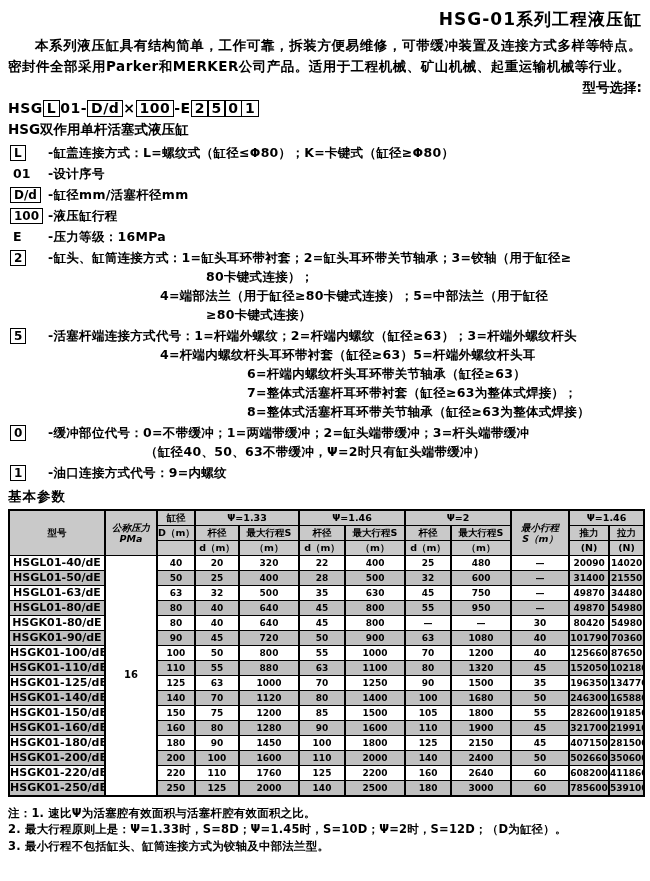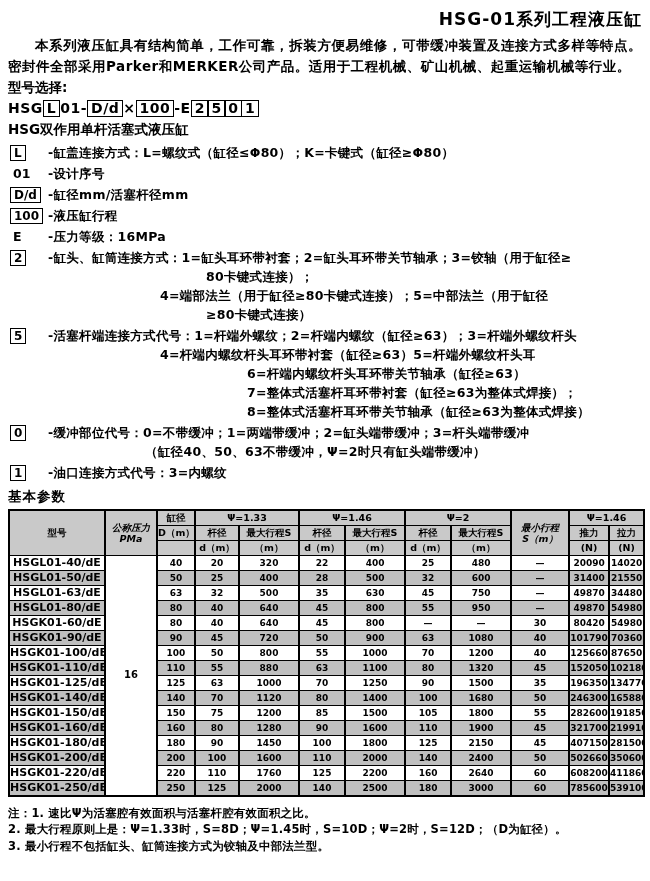--- a/index.html
+++ b/index.html
@@ -8,21 +8,21 @@
     width:650px; height:881px; overflow:hidden;
     padding:6px 8px 0 8px;
     font-family:"DejaVu Sans","Liberation Sans",sans-serif;
     color:#000;
   }
   .page-title { font-size:17px; font-weight:bold; letter-spacing:1px; margin:2px 0 4px 0;text-align:right; }
   .intro-para {
     font-size:13.5px; font-weight:bold; line-height:20.5px;
     text-align:justify; text-indent:2em; letter-spacing:0.5px;
   }
-  .section-label { font-size:13.5px; font-weight:bold; margin-top:3px; }
+  .section-label { font-size:13.5px; font-weight:bold; margin-top:3px;text-align:right; }
   .model-code { font-size:14px; font-weight:bold; margin:3px 0 4px 0; letter-spacing:0.5px; }
   .code-box {
     display:inline-block; border:1.5px solid #000; padding:0 3px;
     line-height:15px; font-weight:bold; text-align:center; min-width:14px;
   }
   .digit-box { margin-left:-1.5px; }
   .legend-intro { font-size:13.5px; font-weight:bold; margin-bottom:4px; }
   .legend-item { display:flex; font-size:12.5px; font-weight:bold; margin-bottom:2px; }
   .legend-code { flex:0 0 40px; padding-left:2px; line-height:19px; }
   .legend-code .code-box { font-size:12px; line-height:14px; }
@@ -123,21 +123,21 @@
   <span class="legend-code"><span class="code-box">0</span></span>
   <div class="legend-lines">
     <div class="legend-line">-缓冲部位代号：0=不带缓冲；1=两端带缓冲；2=缸头端带缓冲；3=杆头端带缓冲</div>
     <div class="legend-line" style="margin-left:97px">（缸径40、50、63不带缓冲，Ψ=2时只有缸头端带缓冲）</div>
   </div>
 </div>
 
 <div class="legend-item">
   <span class="legend-code"><span class="code-box">1</span></span>
   <div class="legend-lines">
-    <div class="legend-line">-油口连接方式代号：3=内螺纹</div>
+    <div class="legend-line">-油口连接方式代号：9=内螺纹</div>
   </div>
 </div>
 
 <div class="params-heading">基本参数</div>
 
 <table class="params">
   <colgroup>
     <col style="width:96px">
       <col style="width:52px">
       <col style="width:38px">
@@ -239,21 +239,21 @@
         <td class="val-cell">640</td>
         <td class="val-cell">45</td>
         <td class="val-cell">800</td>
         <td class="val-cell">55</td>
         <td class="val-cell">950</td>
         <td class="val-cell">—</td>
         <td class="val-cell">49870</td>
         <td class="val-cell">54980</td>
       </tr>
       <tr>
-        <td class="model-cell">HSGK01-60/dE</td>
+        <td class="model-cell">HSGK01-80/dE</td>
         <td class="val-cell">80</td>
         <td class="val-cell">40</td>
         <td class="val-cell">640</td>
         <td class="val-cell">45</td>
         <td class="val-cell">800</td>
         <td class="val-cell">—</td>
         <td class="val-cell">—</td>
         <td class="val-cell">30</td>
         <td class="val-cell">80420</td>
         <td class="val-cell">54980</td>

